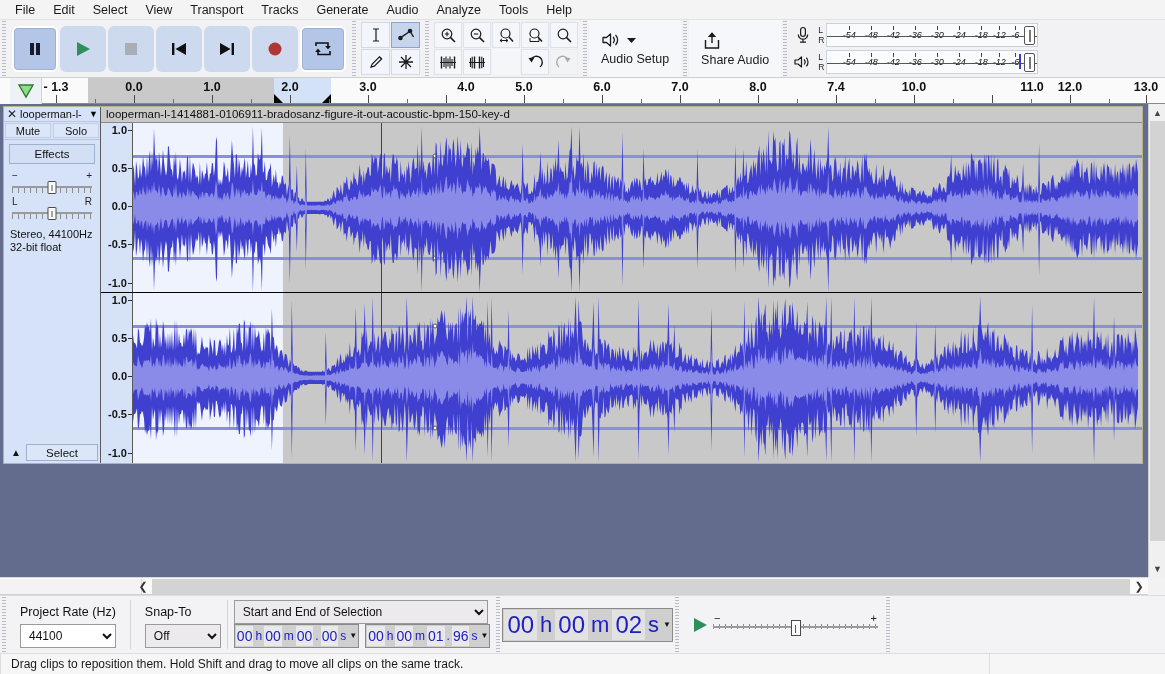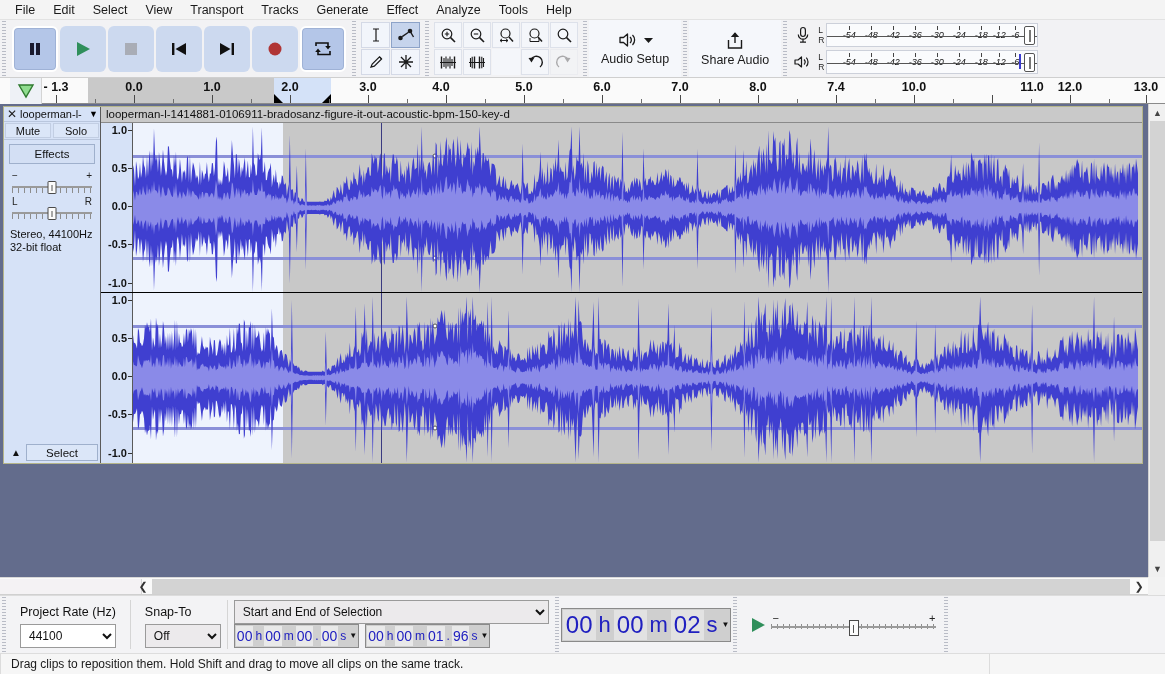--- a/index.html
+++ b/index.html
@@ -57,21 +57,21 @@
   .tool-cell.sel { background: #c6d4ec; border-color: #8da3c8; }
 
   
   .edit-grid { display: grid; grid-template-columns: repeat(5, 28px); grid-template-rows: 26px 26px; gap: 1px; padding: 2px 3px; }
   .e-cell { background: #f4f6fa; border: 1px solid #dde1ea; display:flex; align-items:center; justify-content:center; cursor:pointer; }
   .e-cell.blank { background: #f4f6fa; border-color: #f4f6fa; cursor: default; }
   .e-cell.disabled { opacity: 0.33; cursor: default; }
 
   
   .big-btn {
-    display: flex; flex-direction: column; align-items: center; justify-content: center;
+    display: flex; flex-direction: column; justify-content: center;
     height: 100%; padding: 3px 12px; cursor: pointer; background: #f5f7fb; min-width: 86px;
   }
   .big-btn .lbl { font-size: 12.5px; color: #1a1a1a; margin-top: 3px; }
 
   
   .meters { display: flex; flex-direction: column; justify-content: center; height: 100%; }
   .meter-row { display: flex; align-items: center; height: 27px; }
   .meter-icon { width: 28px; display:flex; align-items:center; justify-content:center; cursor:pointer; }
   .lr { display: flex; flex-direction: column; font-size: 8.5px; line-height: 10px; color: #222; width: 9px; padding: 0 1px; }
   .meter-bar {
@@ -257,21 +257,21 @@
 <div id="app">
 
   <div id="menubar">
     <div class="menu-item">File</div>
     <div class="menu-item">Edit</div>
     <div class="menu-item">Select</div>
     <div class="menu-item">View</div>
     <div class="menu-item">Transport</div>
     <div class="menu-item">Tracks</div>
     <div class="menu-item">Generate</div>
-    <div class="menu-item">Effect</div>
+    <div class="menu-item">Audio</div>
     <div class="menu-item">Analyze</div>
     <div class="menu-item">Tools</div>
     <div class="menu-item">Help</div>
   </div>
 
   <div id="toolbar-dock">
 
     <div class="grip"></div>
     <div class="tb">
       <div class="transport">
@@ -554,21 +554,21 @@
       <div class="r-shade" style="left:46px;width:186px;"></div>
       <div class="r-loop" style="left:232px;width:57px;"></div>
       <div class="loop-marker loop-m-l" style="left:232px;"></div>
       <div class="loop-marker loop-m-r" style="left:280px;"></div>
 
       <div class="r-lab" style="left:14px">- 1.3</div>
       <div class="r-lab" style="left:92px">0.0</div>
       <div class="r-lab" style="left:170px">1.0</div>
       <div class="r-lab" style="left:248px">2.0</div>
       <div class="r-lab" style="left:326px">3.0</div>
-      <div class="r-lab" style="left:399px">4.0</div>
+      <div class="r-lab" style="left:424px">4.0</div>
       <div class="r-lab" style="left:482px">5.0</div>
       <div class="r-lab" style="left:560px">6.0</div>
       <div class="r-lab" style="left:638px">7.0</div>
       <div class="r-lab" style="left:716px">8.0</div>
       <div class="r-lab" style="left:794px">7.4</div>
       <div class="r-lab" style="left:872px">10.0</div>
       <div class="r-lab" style="left:990px">11.0</div>
       <div class="r-lab" style="left:1028px">12.0</div>
       <div class="r-lab" style="left:1104px">13.0</div>
 
@@ -753,21 +753,21 @@
         <select class="combo grey" style="width:76px;margin-left:8px;">
           <option>Off</option>
         </select>
       </div>
     </div>
 
     <div class="vsep"></div>
 
     <div class="bd-sec">
       <div class="bd-labels">
-        <select class="combo grey" style="width:315px;">
+        <select class="combo grey" style="width:254px;">
           <option>Start and End of Selection</option>
         </select>
       </div>
       <div class="bd-vals" style="gap:6px;">
         <span class="ntc">
           <span class="d">00</span>
             <span class="u">h</span>
             <span class="d">00</span>
             <span class="u">m</span>
             <span class="d">00</span>

